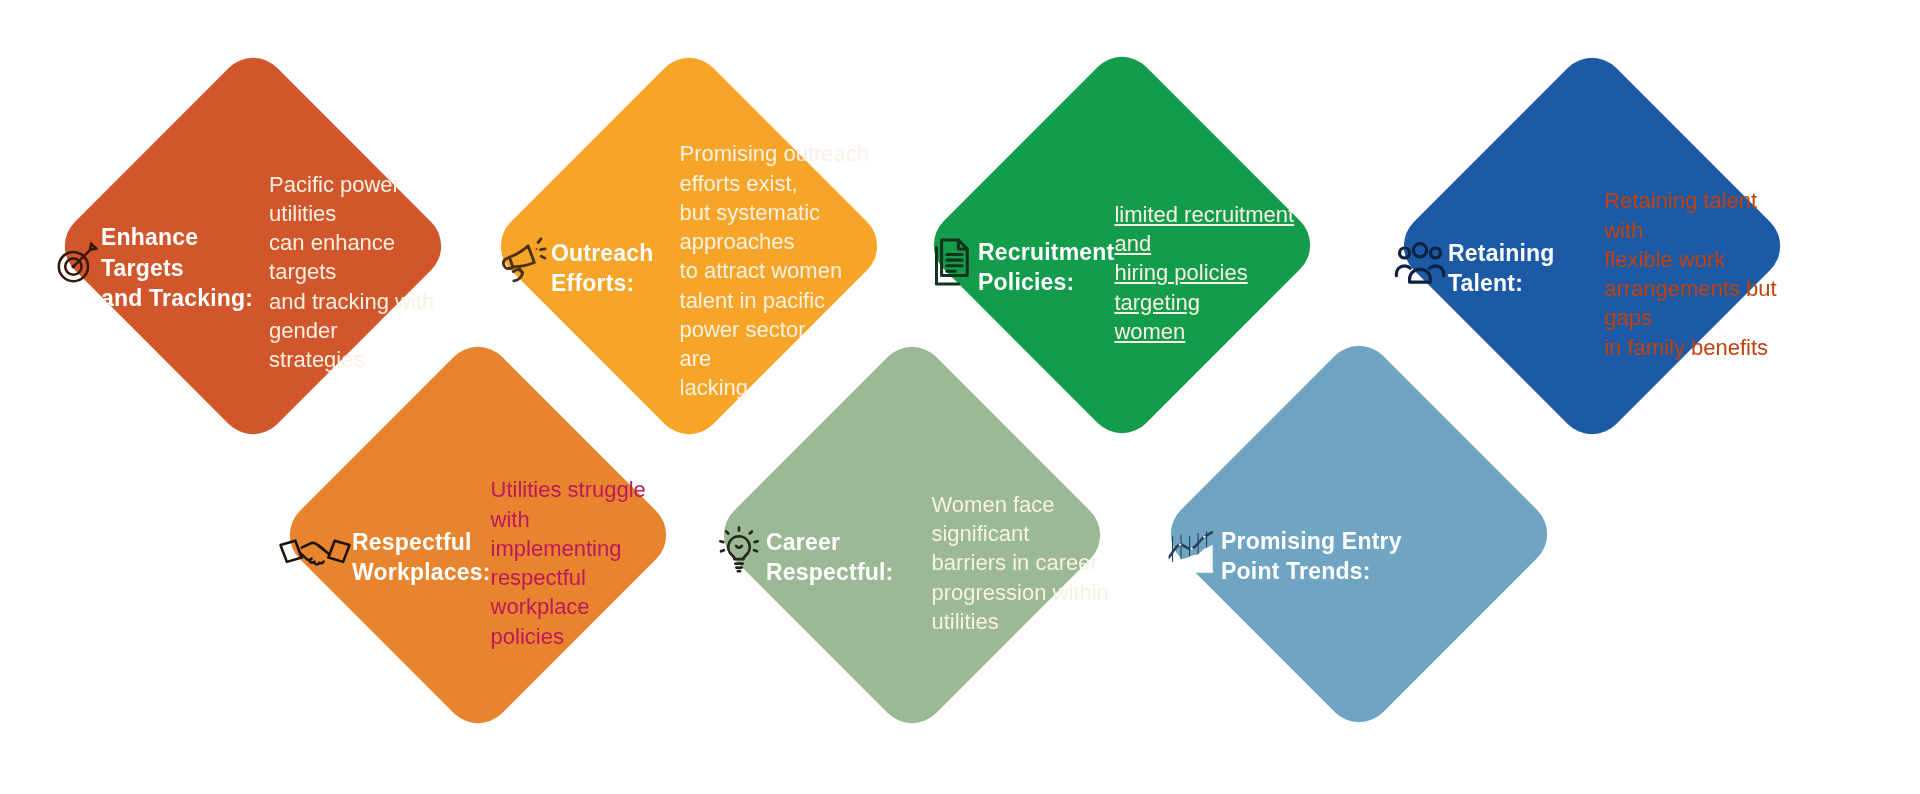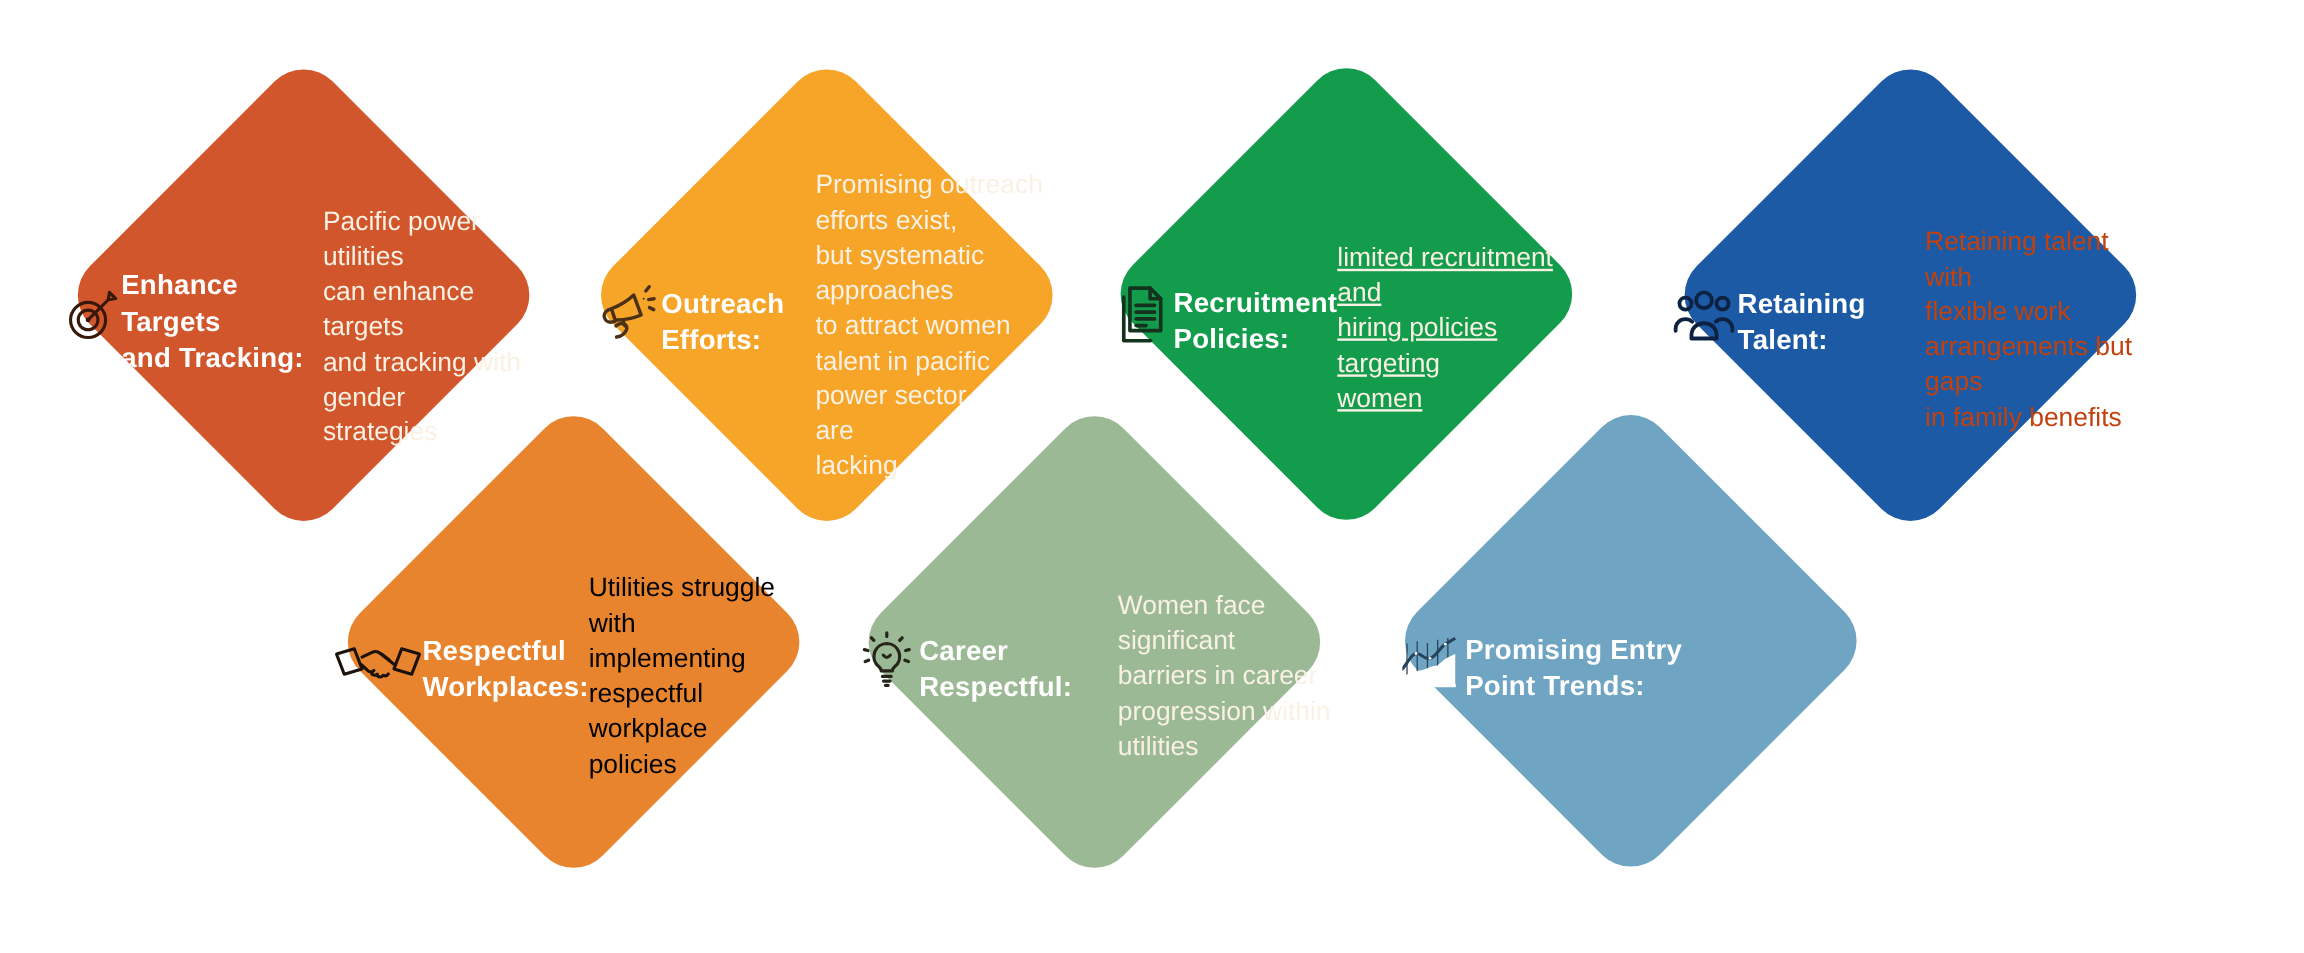--- a/index.html
+++ b/index.html
@@ -138,21 +138,21 @@
         <path d="M9.6 6.2 L13 4.6 c1 -0.5 2 -0.3 2.8 0.4 l4.6 3.6"></path>
         <path d="M9.4 8.8 l2.2 2 c0.6 0.5 1.5 0.5 2 -0.1"></path>
         <path d="M12.9 11.9 c0.5 0.5 1.4 0.6 1.9 0.05"></path>
         <path d="M14.9 12.6 c0.5 0.45 1.3 0.4 1.8 -0.1"></path>
         <path d="M16.8 12.4 c0.6 0.3 1.3 0.1 1.7 -0.5"></path>
         <path d="M16.2 5.2 l2.5 1.9"></path>
       </svg>
     </div>
     <div class="title" style="color: rgb(255, 255, 255);">Respectful
 Workplaces:</div>
-    <div class="card-body" style="color: #000000;">Utilities struggle with
+    <div class="card-body" style="color: #be185d;">Utilities struggle with
 implementing
 respectful workplace
 policies</div>
   </div>
 </div>
 
 <div class="card d6">
   <div class="square" style="background: rgb(156, 185, 149);"></div>
   <div class="content">
     <div class="icon-box" style="color: rgb(39, 36, 28);">

